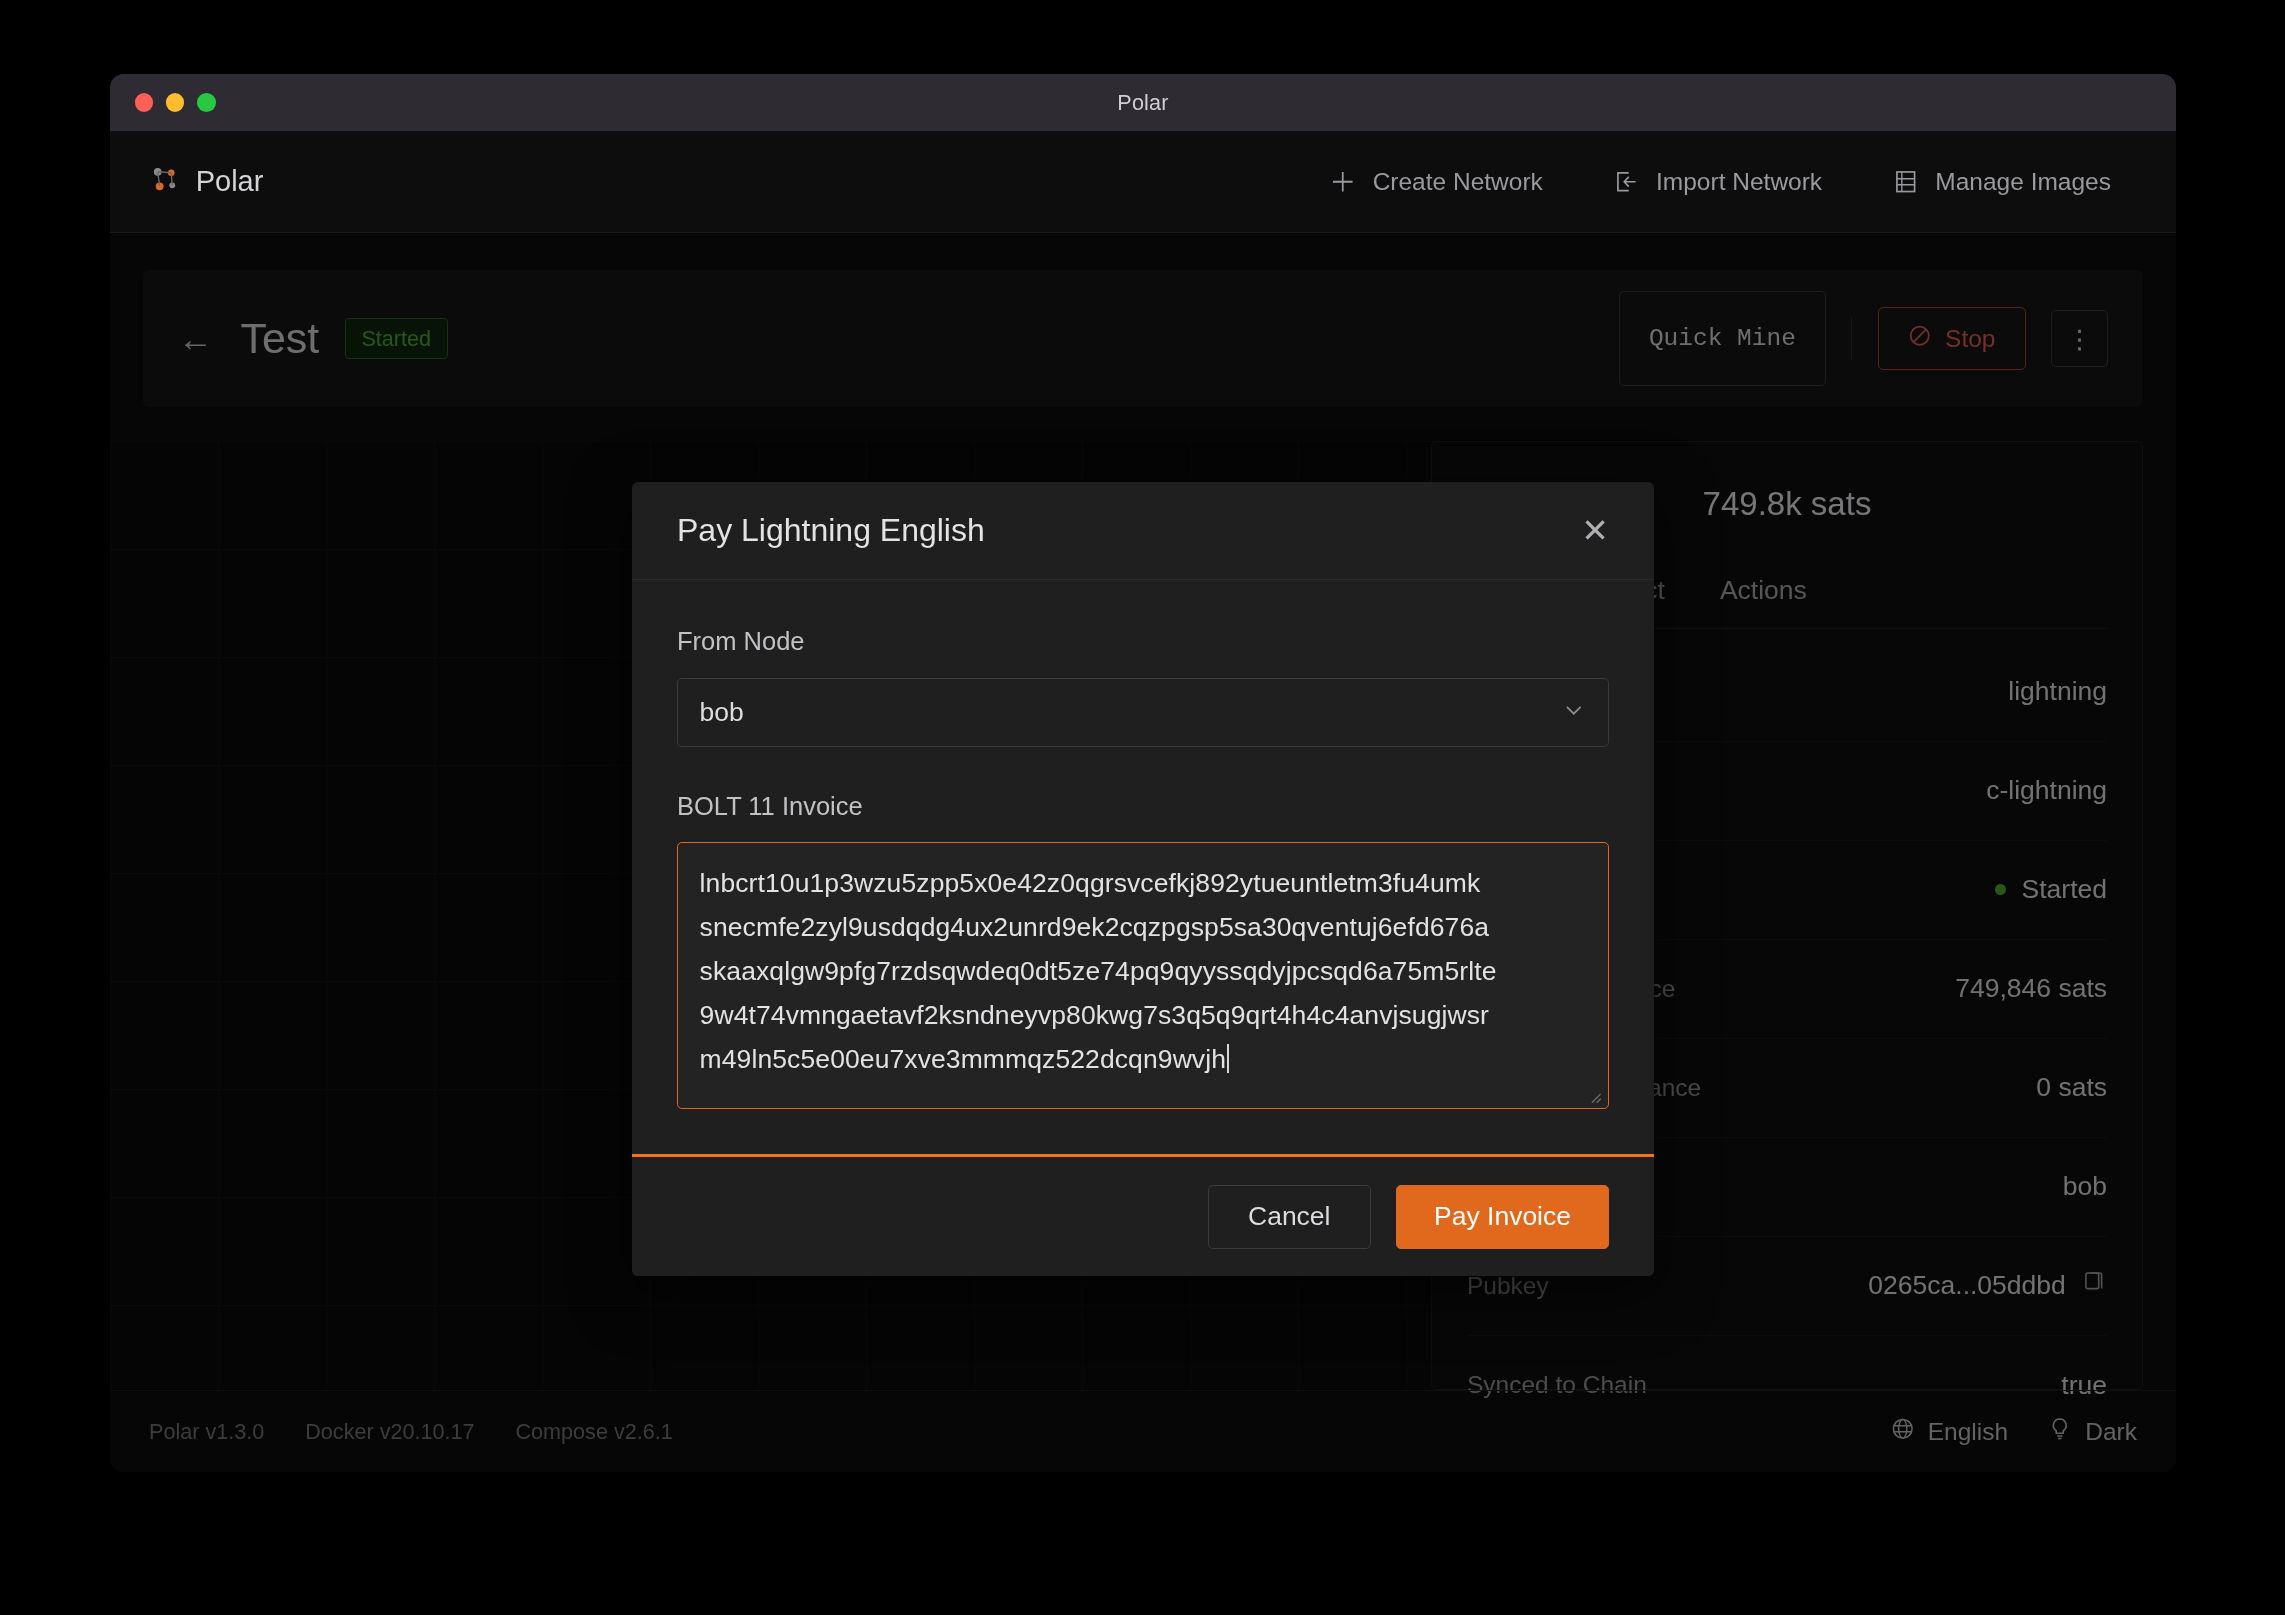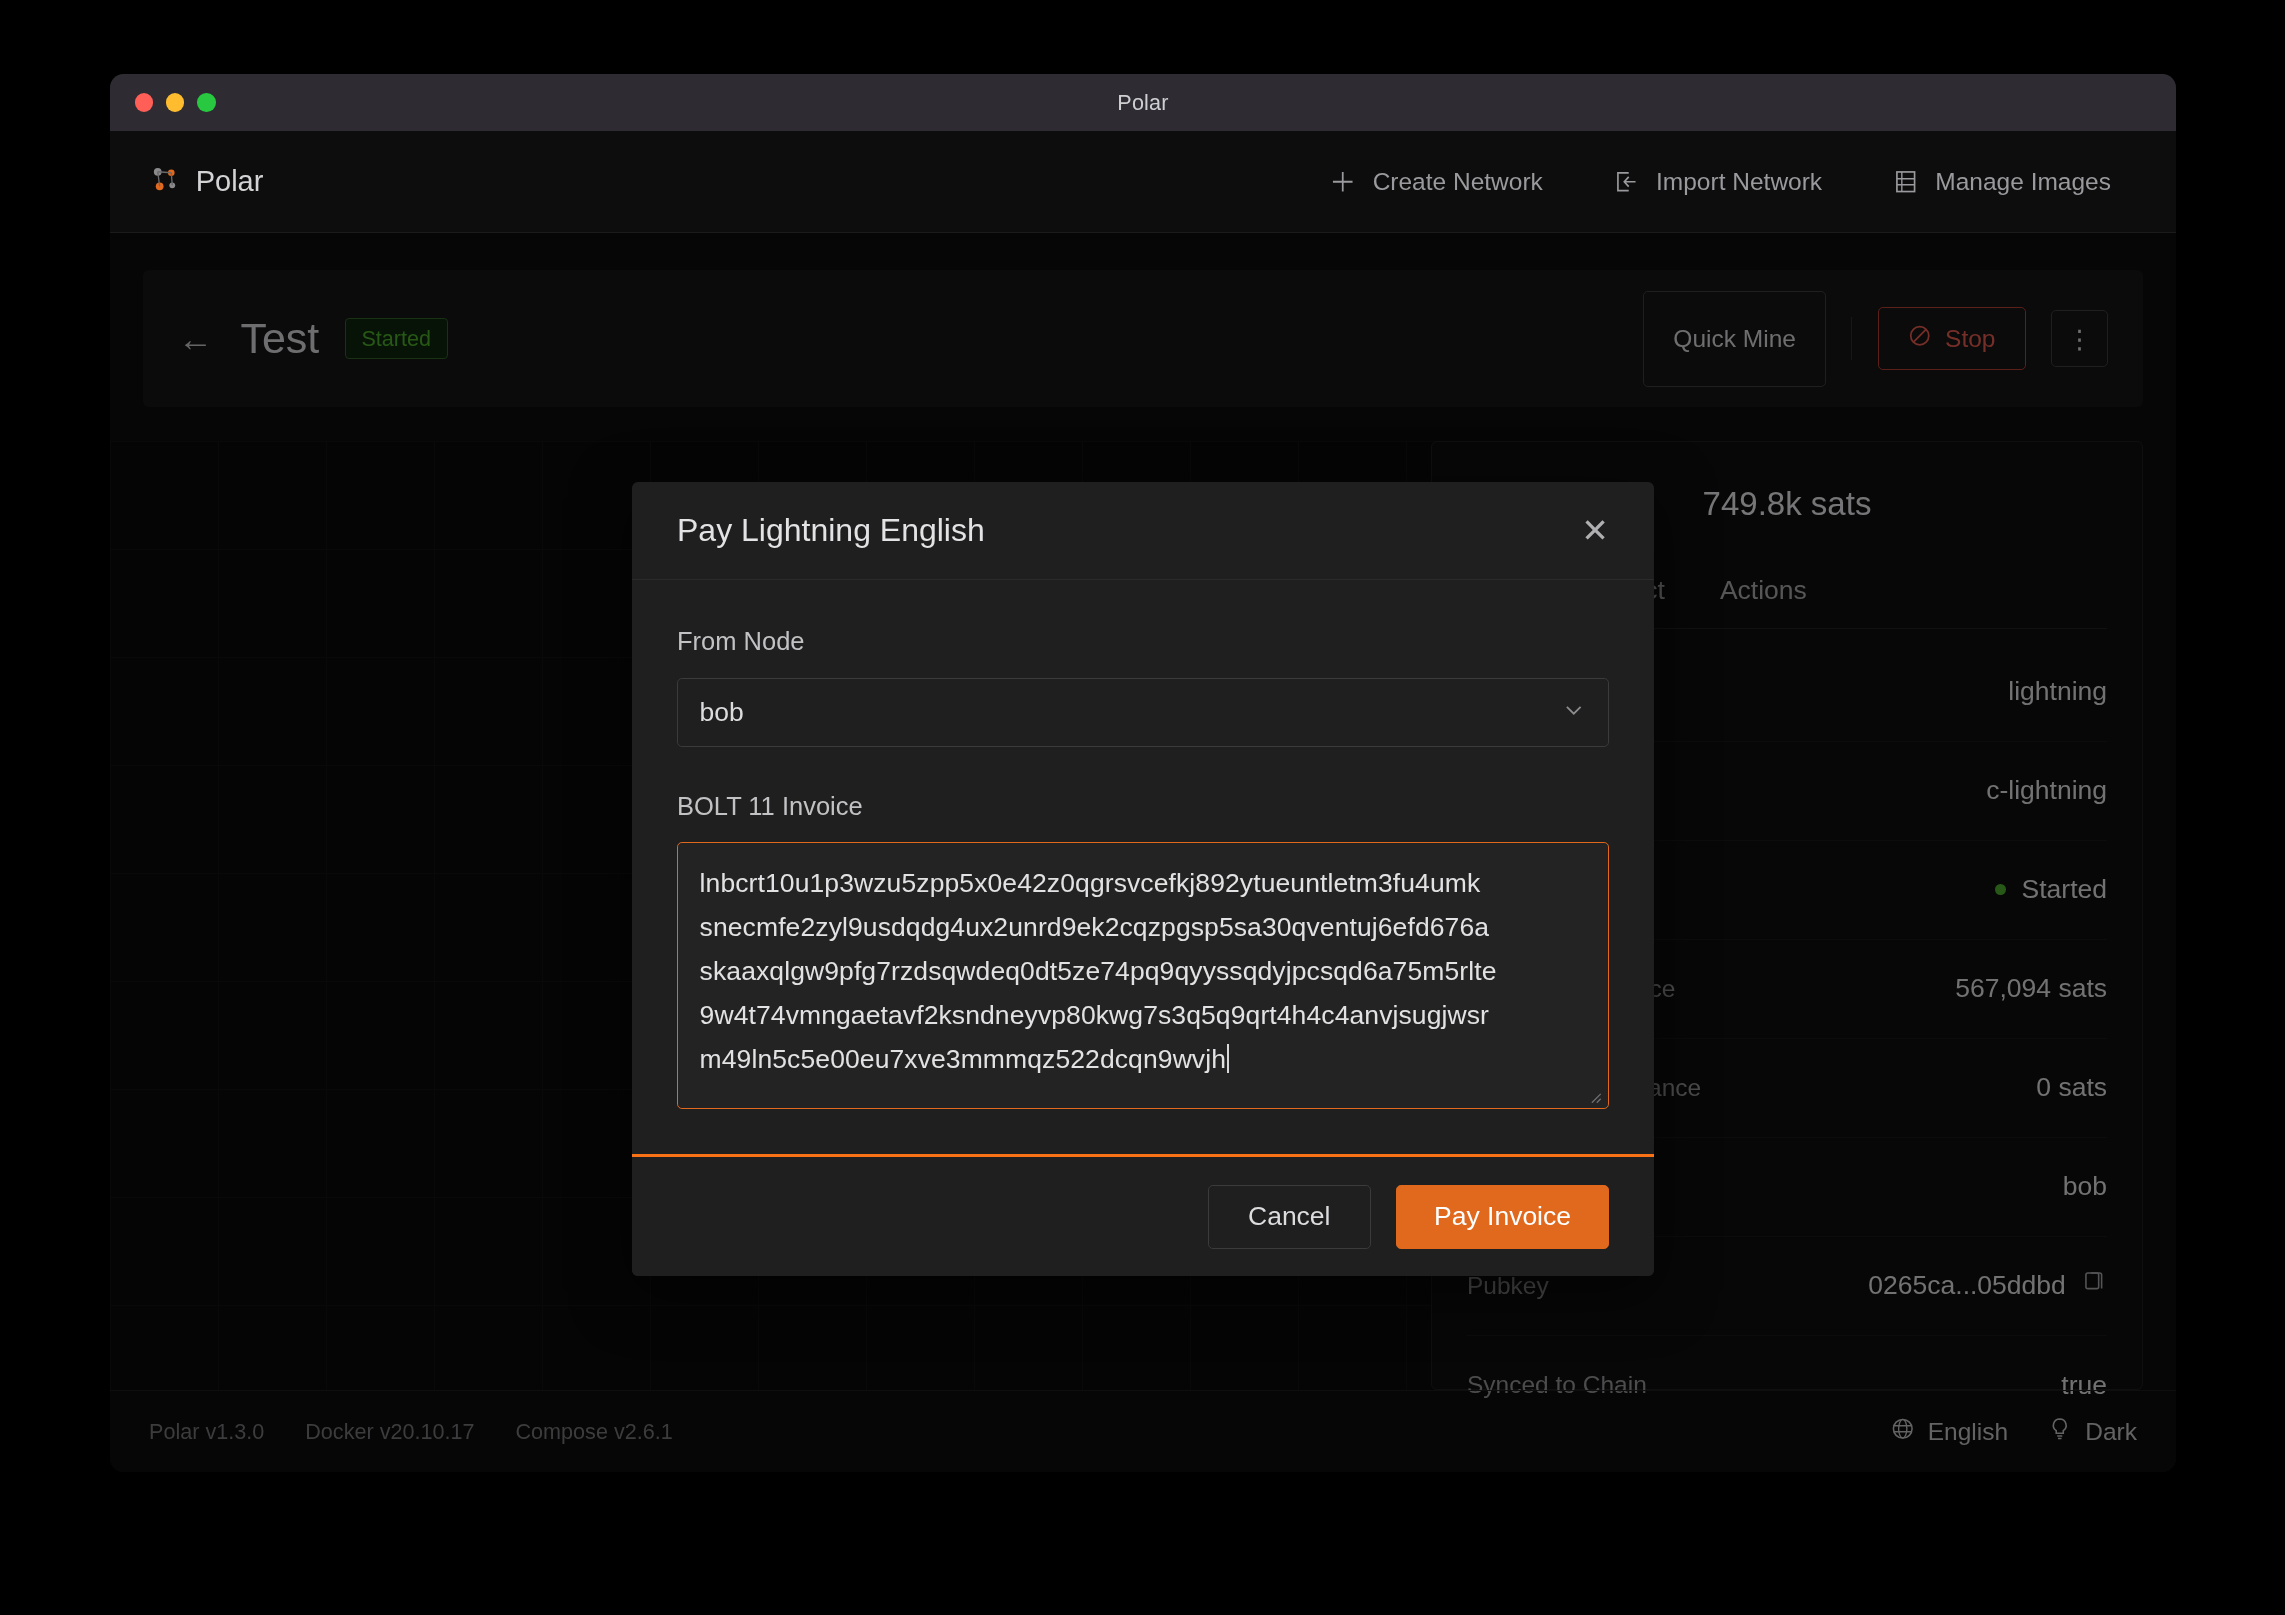--- a/index.html
+++ b/index.html
@@ -60,21 +60,21 @@
   .net-title { color: #c9c9cc; font-size: 43px; font-weight: 400; }
   .badge-started {
     margin-left: 25.5px;
     border: 1px solid #2c5b22; background: #0f2310;
     color: #47a027; font-size: 21.6px; padding: 6.9px 15.7px; border-radius: 3.9px;
   }
   .header-right { margin-left: auto; display: flex; align-items: center; gap: 25.5px; }
   .btn-outline {
     border: 1px solid #3a3a3a; color: #c9c9cc; background: transparent;
     font-size: 24.5px; padding: 33px 29px; border-radius: 4.9px; cursor: pointer;
-    font-family: Liberation Sans, sans-serif;
+    font-family: Liberation Mono, monospace;
   }
   .divider-v { width: 1px; height: 43px; background: #2a2a2a; }
   .btn-danger {
     border: 1px solid #a8392f; color: #d55549; background: transparent;
     font-size: 24.5px; padding: 15.7px 29px; border-radius: 4.9px; cursor: pointer;
     display: flex; align-items: center; gap: 13.7px; font-family: inherit;
   }
   .btn-square {
     border: 1px solid #3a3a3a; color: #c9c9cc; background: transparent;
     width: 57px; height: 57px; border-radius: 4.9px; cursor: pointer;
@@ -280,21 +280,21 @@
         </div>
         <div class="sb-row">
           <span class="sb-key">Status</span>
           <span class="sb-val">
             <span class="status-dot"></span>
             <span>Started</span>
           </span>
         </div>
         <div class="sb-row">
           <span class="sb-key">Confirmed Balance</span>
-          <span class="sb-val">567,094 sats</span>
+          <span class="sb-val">749,846 sats</span>
         </div>
         <div class="sb-row">
           <span class="sb-key">Unconfirmed Balance</span>
           <span class="sb-val">0 sats</span>
         </div>
         <div class="sb-row">
           <span class="sb-key">Alias</span>
           <span class="sb-val">bob</span>
         </div>
         <div class="sb-row">

